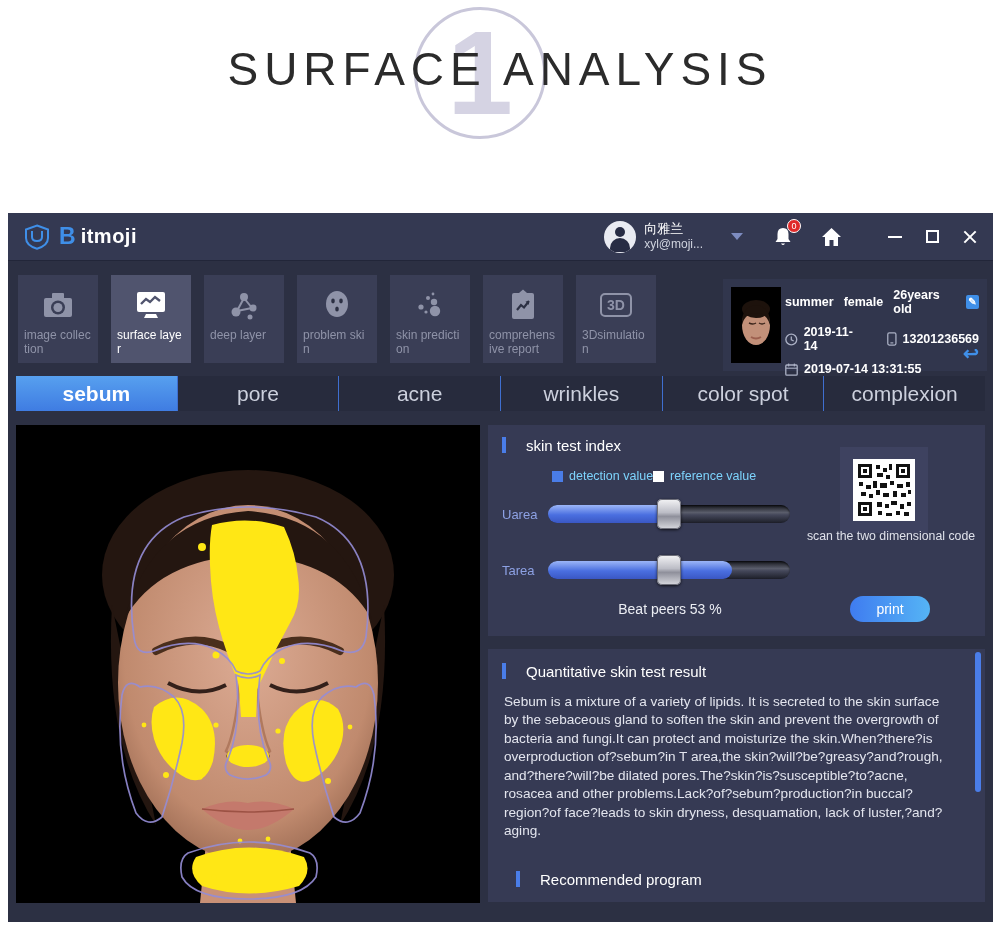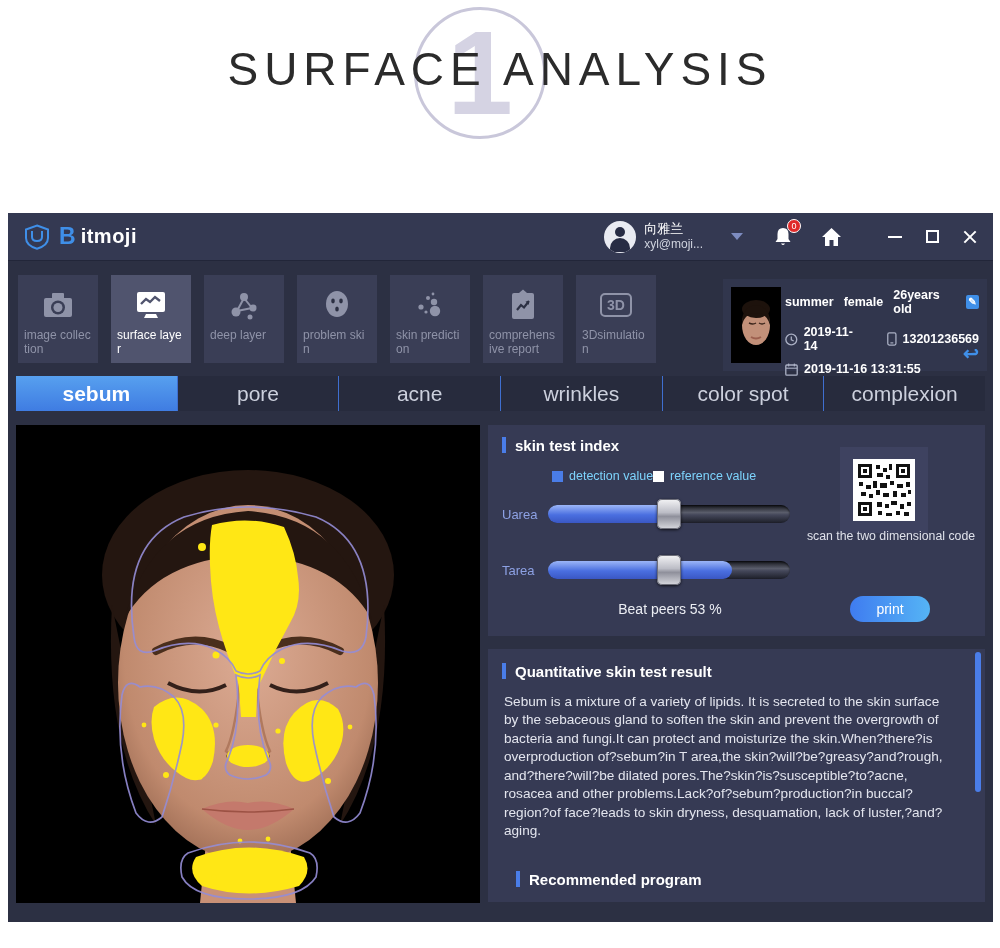--- a/index.html
+++ b/index.html
@@ -74,22 +74,22 @@
   .tab:first-child { border-left:none; }
   .tab.active { background:linear-gradient(180deg,#57a0ef,#3f7ce2); color:#fff; font-weight:bold; }
 
   
   .facepanel { position:absolute; top:212px; left:8px; width:464px; height:478px; background:#000; }
 
   
   .panel { position:absolute; left:480px; width:497px; background:#363a54; }
   .skinpanel { top:212px; height:211px; }
   .quantpanel { top:436px; height:253px; }
-  .ptitle { position:absolute; display:flex; align-items:flex-start; gap:9px; color:#fff;
-    font-size:15px; font-weight:bold; }
+  .ptitle { position:absolute; display:flex; align-items:flex-start; gap:20px; color:#fff;
+    font-size:15px; font-weight:normal; }
   .ptitle .bar { width:4px; height:16px; background:#4a7de8; }
 
   .legend { position:absolute; left:64px; top:44px; display:flex; gap:0; align-items:flex-end;
     color:#7dd3fc; font-size:12.5px; }
   .legend .li { display:flex; align-items:center; gap:6px; }
   .sw { width:11px; height:11px; }
 
   .qr-tile { position:absolute; left:352px; top:22px; width:88px; height:86px; background:#3e4260;
     display:flex; align-items:center; justify-content:center; }
 
@@ -284,21 +284,21 @@
             </svg>
           <span>13201236569</span>
         </div>
         <div class="prow">
           <svg class="iconsvg" width="13" height="13" viewBox="0 0 13 13">
               <rect x="0.8" y="2" width="11.4" height="10.2" rx="1" fill="none" stroke="#aab0c4" stroke-width="1.3"></rect>
               <line x1="3.6" y1="0.6" x2="3.6" y2="3.4" stroke="#aab0c4" stroke-width="1.3"></line>
               <line x1="9.4" y1="0.6" x2="9.4" y2="3.4" stroke="#aab0c4" stroke-width="1.3"></line>
               <line x1="1" y1="5.2" x2="12" y2="5.2" stroke="#aab0c4" stroke-width="1.1"></line>
             </svg>
-          <span>2019-11-16 13:31:55</span>
+          <span>2019-07-14 13:31:55</span>
         </div>
         <span class="undo">↩</span>
       </div>
     </div>
 
     <div class="tabbar">
       <div class="tab active">sebum</div>
       <div class="tab">pore</div>
       <div class="tab">acne</div>
       <div class="tab">wrinkles</div>

